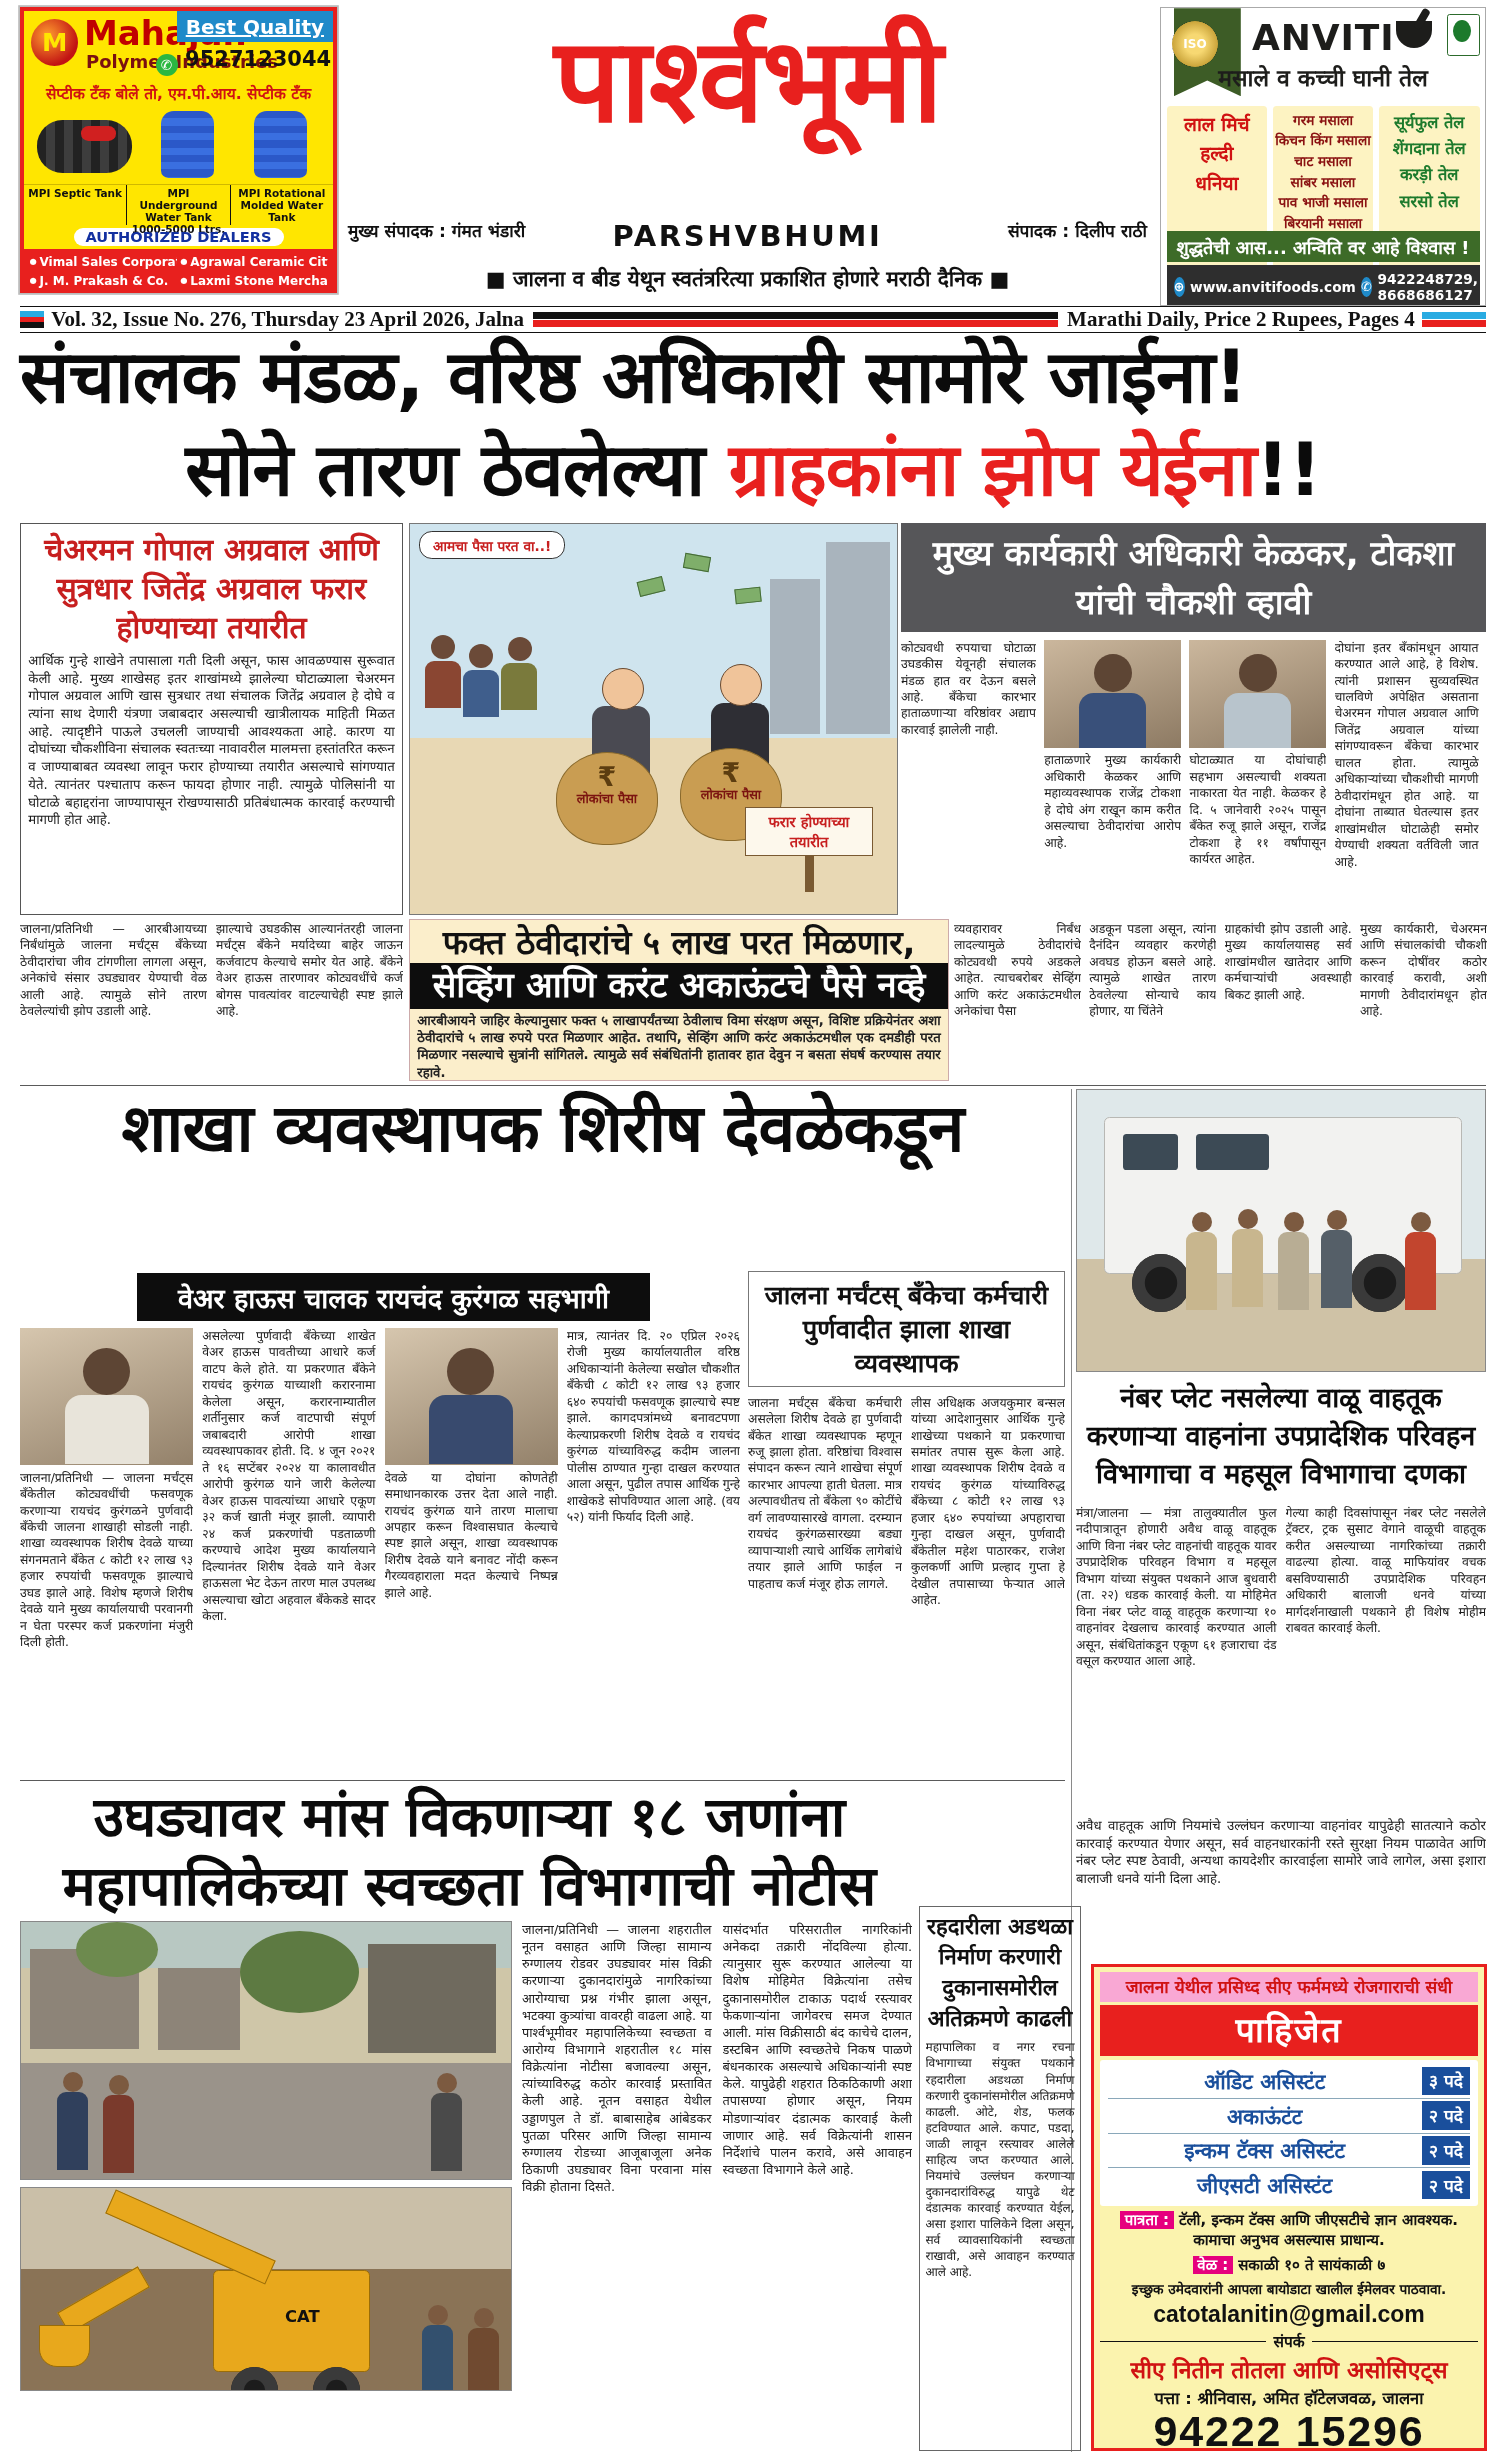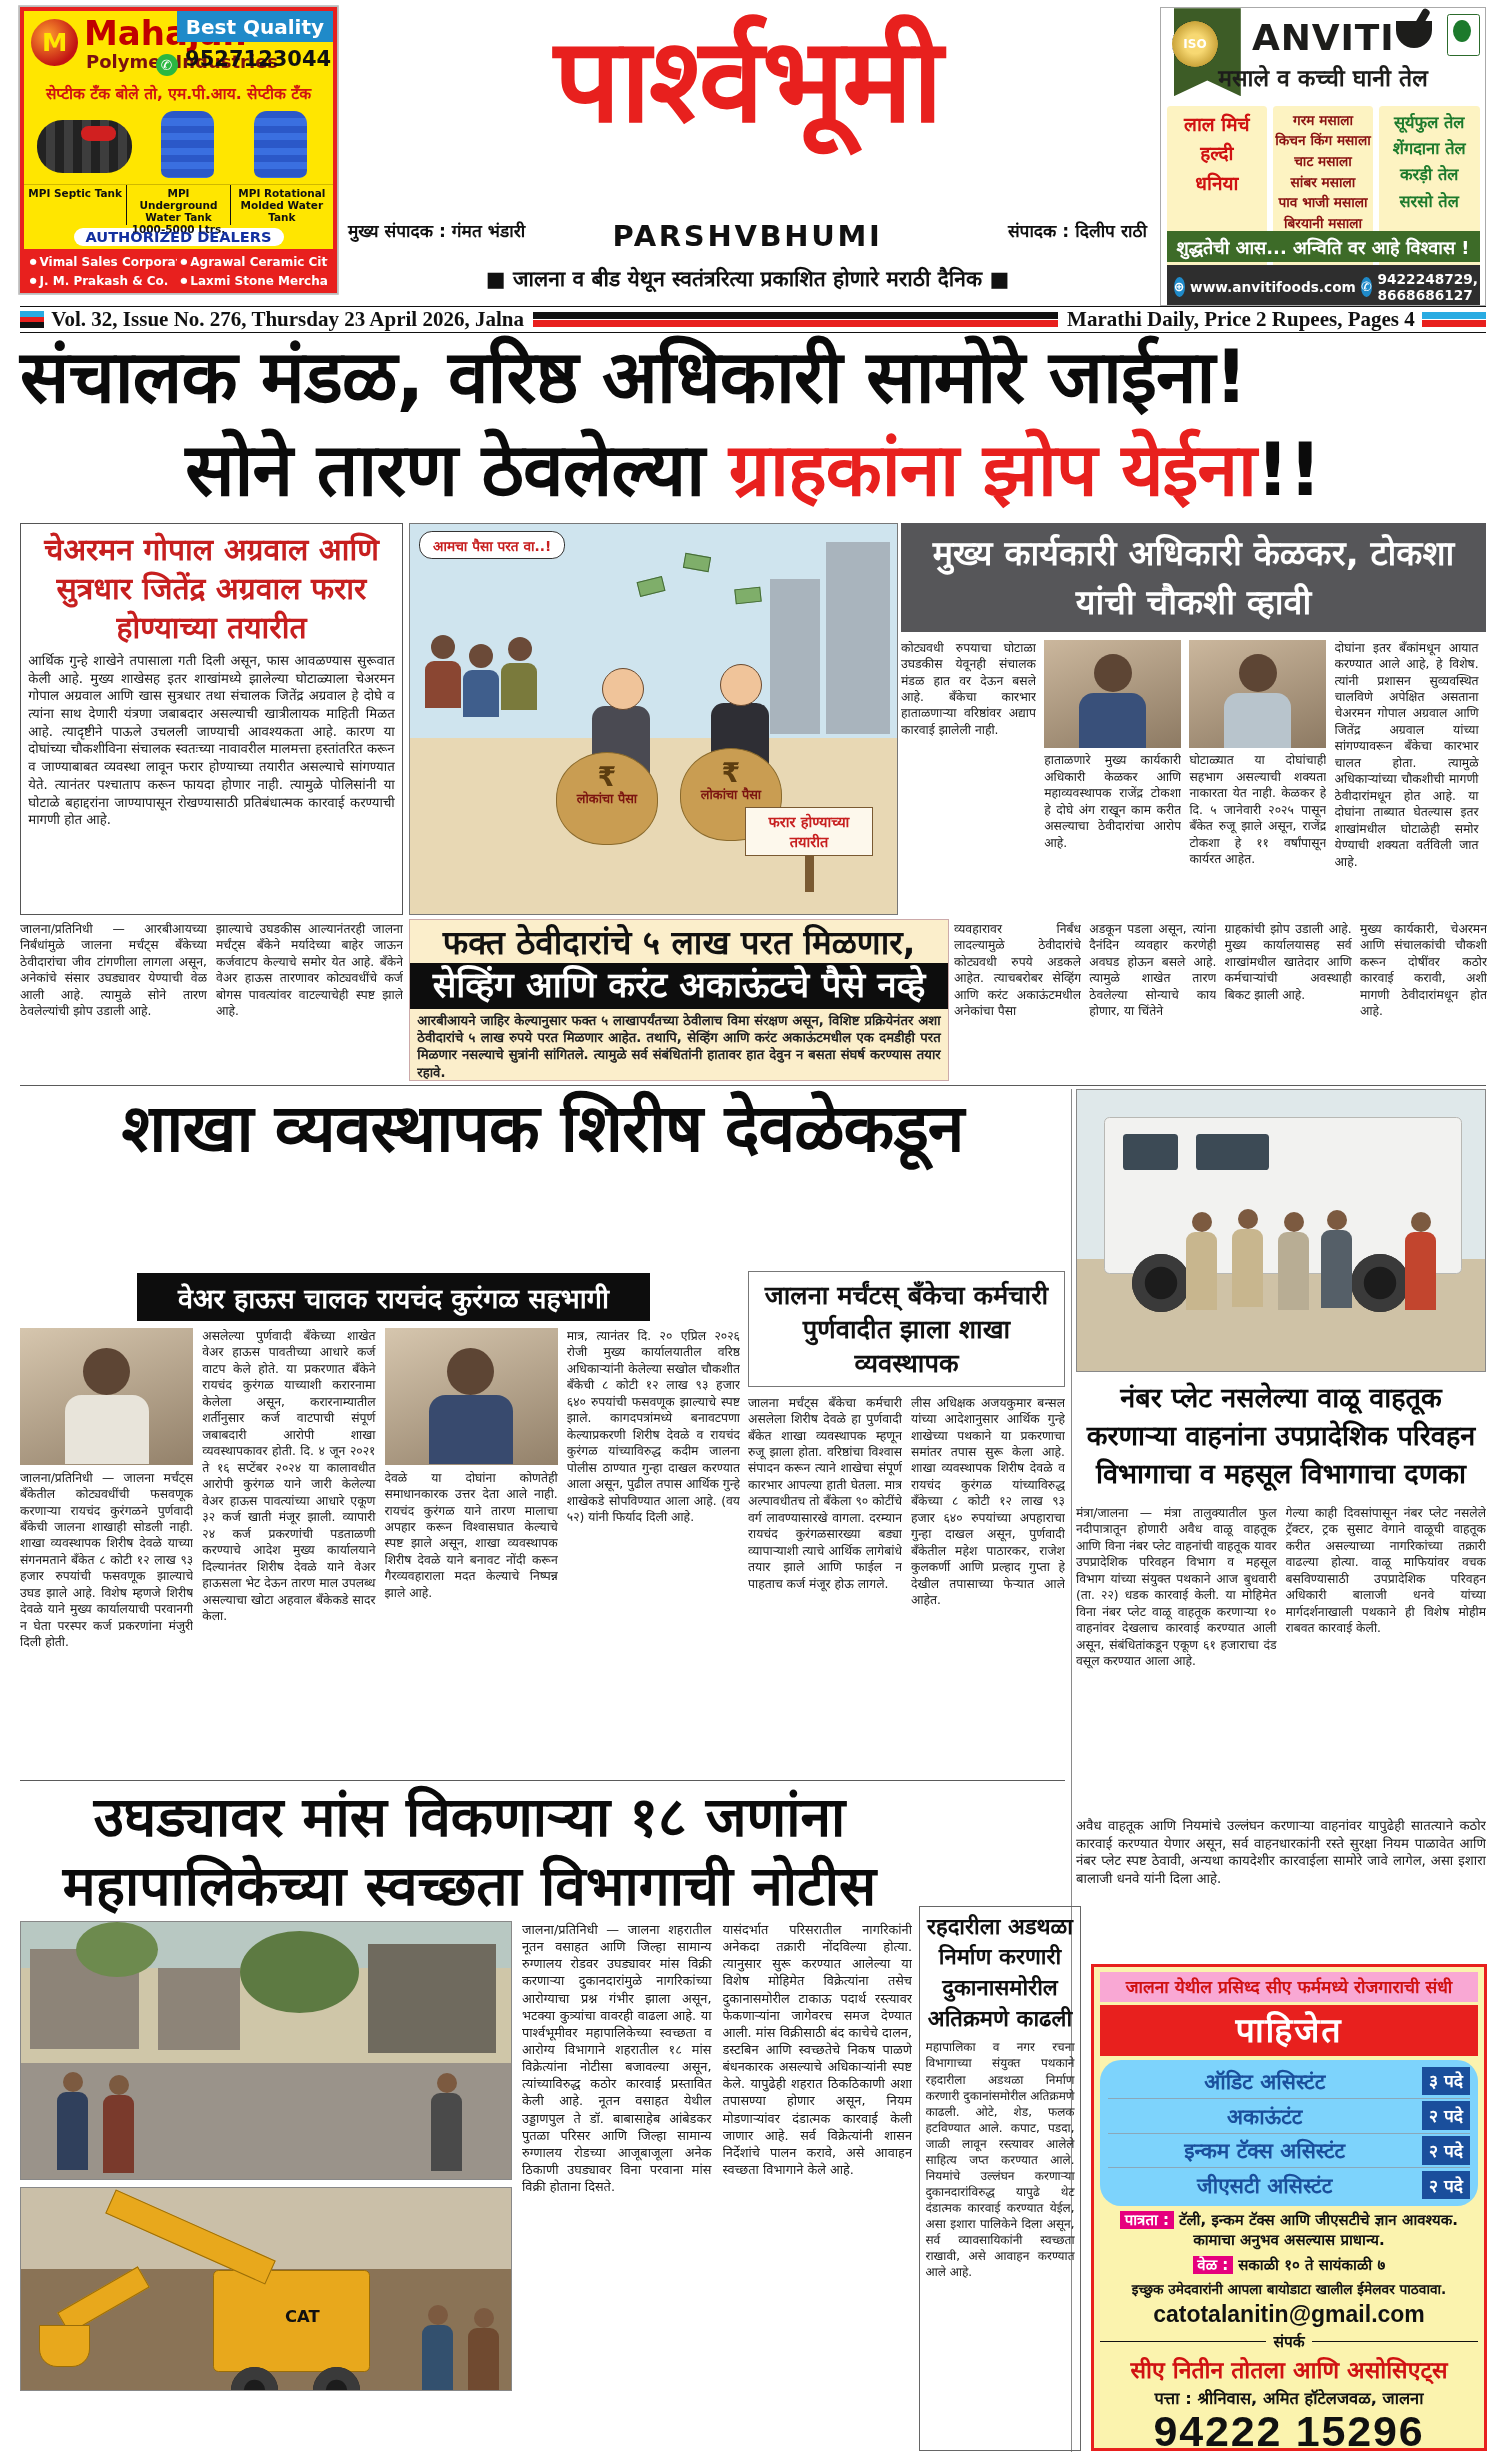--- a/index.html
+++ b/index.html
@@ -13,21 +13,21 @@
   
   .ad-mahajan{left:20px;top:7.3px;width:317px;height:286px;background:#ffe600;border:4.6px solid #e8201e;
               box-shadow:0 0 0 1.8px #bbb;box-sizing:border-box;overflow:hidden;}
   .mah-top{position:relative;height:69px;}
   .mah-logo{position:absolute;left:7.3px;top:7.3px;width:47px;height:47px;border-radius:50%;
             background:radial-gradient(circle at 35% 35%,#ff9d2e,#c21313 70%);color:#ffe600;
             font-weight:bold;font-size:25.5px;line-height:47px;text-align:center;}
   .mah-brand{position:absolute;left:60px;top:1.8px;font-size:34px;font-weight:bold;color:#c00000;}
   .mah-sub{position:absolute;left:62px;top:40px;font-size:18px;font-weight:bold;color:#7a1010;}
   .mah-quality{position:absolute;right:0;top:0;background:#1f8ac9;color:#fff;font-size:20px;
-               font-weight:bold;padding:3.6px 9px;}
+               font-weight:bold;padding:3.6px 9px;text-decoration:underline;}
   .mah-phone{position:absolute;right:1.8px;top:36px;font-size:21px;font-weight:bold;color:#111;}
   .wa-dot{display:inline-block;width:22px;height:22px;border-radius:50%;background:#2bb741;color:#fff;
           font-size:13.7px;line-height:22px;text-align:center;vertical-align:-3.6px;}
   .mah-tag{font-size:15.5px;font-weight:bold;color:#d01212;text-align:center;margin-top:1.8px;}
   .mah-tanks{position:relative;height:78px;margin-top:1.8px;}
   .tank-h{position:absolute;left:12.8px;top:14.6px;width:95px;height:53px;border-radius:25.5px;
           background:repeating-linear-gradient(90deg,#222 0 9px,#3d3d3d 9px 18px);}
   .tank-cap{position:absolute;left:44px;top:5.5px;width:35px;height:14.6px;border-radius:7.3px;background:#d02020;}
   .tank-v{position:absolute;top:5.5px;width:53px;height:67px;border-radius:12.8px 12.8px 7.3px 7.3px;
           background:repeating-linear-gradient(180deg,#2b58c8 0 7.3px,#3a6fe0 7.3px 14.6px);}
@@ -206,21 +206,21 @@
            padding:4.6px 5.5px;overflow:hidden;}
   .enc-head{font-size:22px;line-height:1.4;font-weight:bold;text-align:center;}
   .enc-body{margin-top:4.6px;font-size:12px;}
 
   
   .job{left:1091px;top:1964px;width:396px;height:487px;background:#fbf3ae;border:3.6px solid #e8201e;
        box-sizing:border-box;overflow:hidden;padding:4.6px 6.4px;}
   .job-head{background:#f9a8d4;color:#d01212;font-size:17.3px;font-weight:bold;text-align:center;padding:3.6px 1.8px;}
   .job-want{background:#e8201e;color:#fff;font-size:34px;font-weight:bold;text-align:center;padding:0.9px 0 3.6px 0;
             margin-top:3.6px;letter-spacing:1.8px;}
-  .job-rows{background:#7dd3fc;border-radius:21px;margin-top:4.6px;padding:3.6px 7.3px;}
+  .job-rows{background:#ffffff;border-radius:3px;margin-top:4.6px;padding:3.6px 7.3px;}
   .job-row{display:flex;align-items:center;justify-content:space-between;border-bottom:1.4px solid #8aa8ba;
            padding:2.7px 0;}
   .job-row:last-child{border-bottom:none;}
   .job-post{color:#1a4f9c;font-size:21px;font-weight:bold;flex:1;text-align:center;}
   .job-count{background:#1a4f9c;color:#fff;font-size:17.3px;font-weight:bold;padding:2.7px 7.3px;white-space:nowrap;}
   .job-line{font-size:15px;font-weight:bold;text-align:center;margin-top:4.6px;line-height:1.35;}
   .tag-pink{background:#e6007e;color:#fff;padding:0 4.6px;}
   .job-email{font-size:23px;font-weight:bold;text-align:center;margin-top:2.7px;font-family:"Liberation Sans",sans-serif;}
   .job-contact{display:flex;align-items:center;gap:7.3px;margin-top:1.8px;}
   .job-contact i{flex:1;border-top:1.8px solid #111;}

